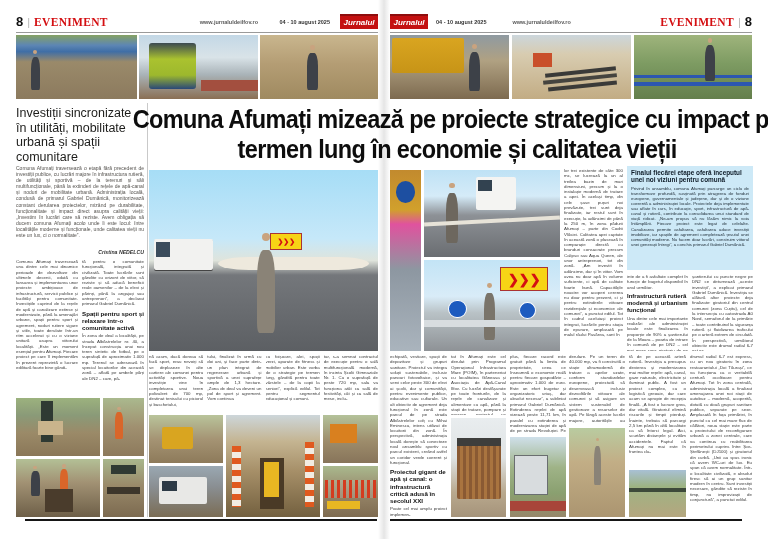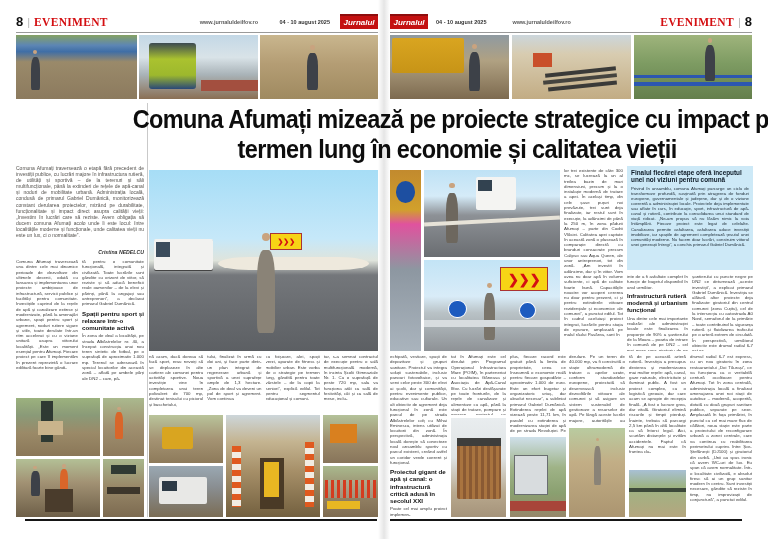--- a/index.html
+++ b/index.html
@@ -94,20 +94,23 @@
     <div style="left:0;top:74%;width:100%;height:5%;background:#2c57b0;"></div>
     <div class="fig" style="left:60%;top:16%;width:9%;height:56%;"></div>
   </div>
 
   <div class="vdiv" style="left:147px;top:103px;height:414px;"></div>
   <div class="headline">
     <div>Comuna Afumați mizează pe proiecte strategice cu impact pe</div>
     <div>termen lung în economie și calitatea vieții</div>
   </div>
 
+  <div class="txtcol" style="left:16px;top:106px;width:128px;height:56px;">
+    <div class="leadtitle">Investiții sincronizate în utilități, mobilitate urbană și spații comunitare</div>
+  </div>
   <div class="txtcol intro" style="left:16px;top:165px;width:128px;height:82px;">Comuna Afumați traversează o etapă fără precedent de investiții publice, cu lucrări majore în infrastructura rutieră, de utilități și sportivă – de la terenuri și săli multifuncționale, până la extinderi de rețele de apă-canal și noduri de mobilitate urbană. Administrația locală, condusă de primarul Gabriel Dumănică, monitorizează constant derularea proiectelor, mizând pe durabilitate, funcționalitate și impact direct asupra calității vieții: „Investim în lucrări care să reziste. Avem obligația să ducem comuna Afumați acolo unde îi este locul: între localitățile moderne și funcționale, unde calitatea vieții nu este un lux, ci o normalitate”.</div>
   <div class="txtcol byline" style="left:16px;top:249px;width:128px;height:7px;">Cristina NEDELCU</div>
 
   <div class="cols" style="left:16px;top:259px;width:128px;height:136px;">
     <div class="body">Comuna Afumați traversează una dintre cele mai dinamice perioade de dezvoltare din ultimele decenii, odată cu lansarea și implementarea unor proiecte ambițioase de infrastructură, servicii publice și facilități pentru comunitate. Investițiile cuprind de la rețele de apă și canalizare extinse și modernizate, până la amenajări urbane, spații pentru sport și agrement, noduri rutiere sigure și utile, toate derulate într-un ritm accelerat și cu o viziune unitară asupra viitorului localității. „Este un moment esențial pentru Afumați. Fiecare proiect pe care îl implementăm în prezent reprezintă o lucrare edilitară foarte bine gândi-</div>
     <div>
       <div class="body">tă pentru o comunitate funcțională, integrată și civilizată. Toate lucrările sunt gândite cu orizont de viitor, să reziste și să aducă beneficii reale oamenilor – de la elevi și părinți, până la angajați sau antreprenori”, a declarat primarul Gabriel Dumănică.</div>
       <div class="colhead">Spații pentru sport și relaxare într-o comunitate activă</div>
       <div class="body">În zona de deal a localității, pe strada Albăstrelelor nr. 40, a început construcția unui nou teren sintetic de fotbal, pe o suprafață de aproximativ 1.000 mp. Terenul se adresează în special locuitorilor din această zonă – aflată pe ambele părți ale DN2 – care, pâ-</div>
     </div>

